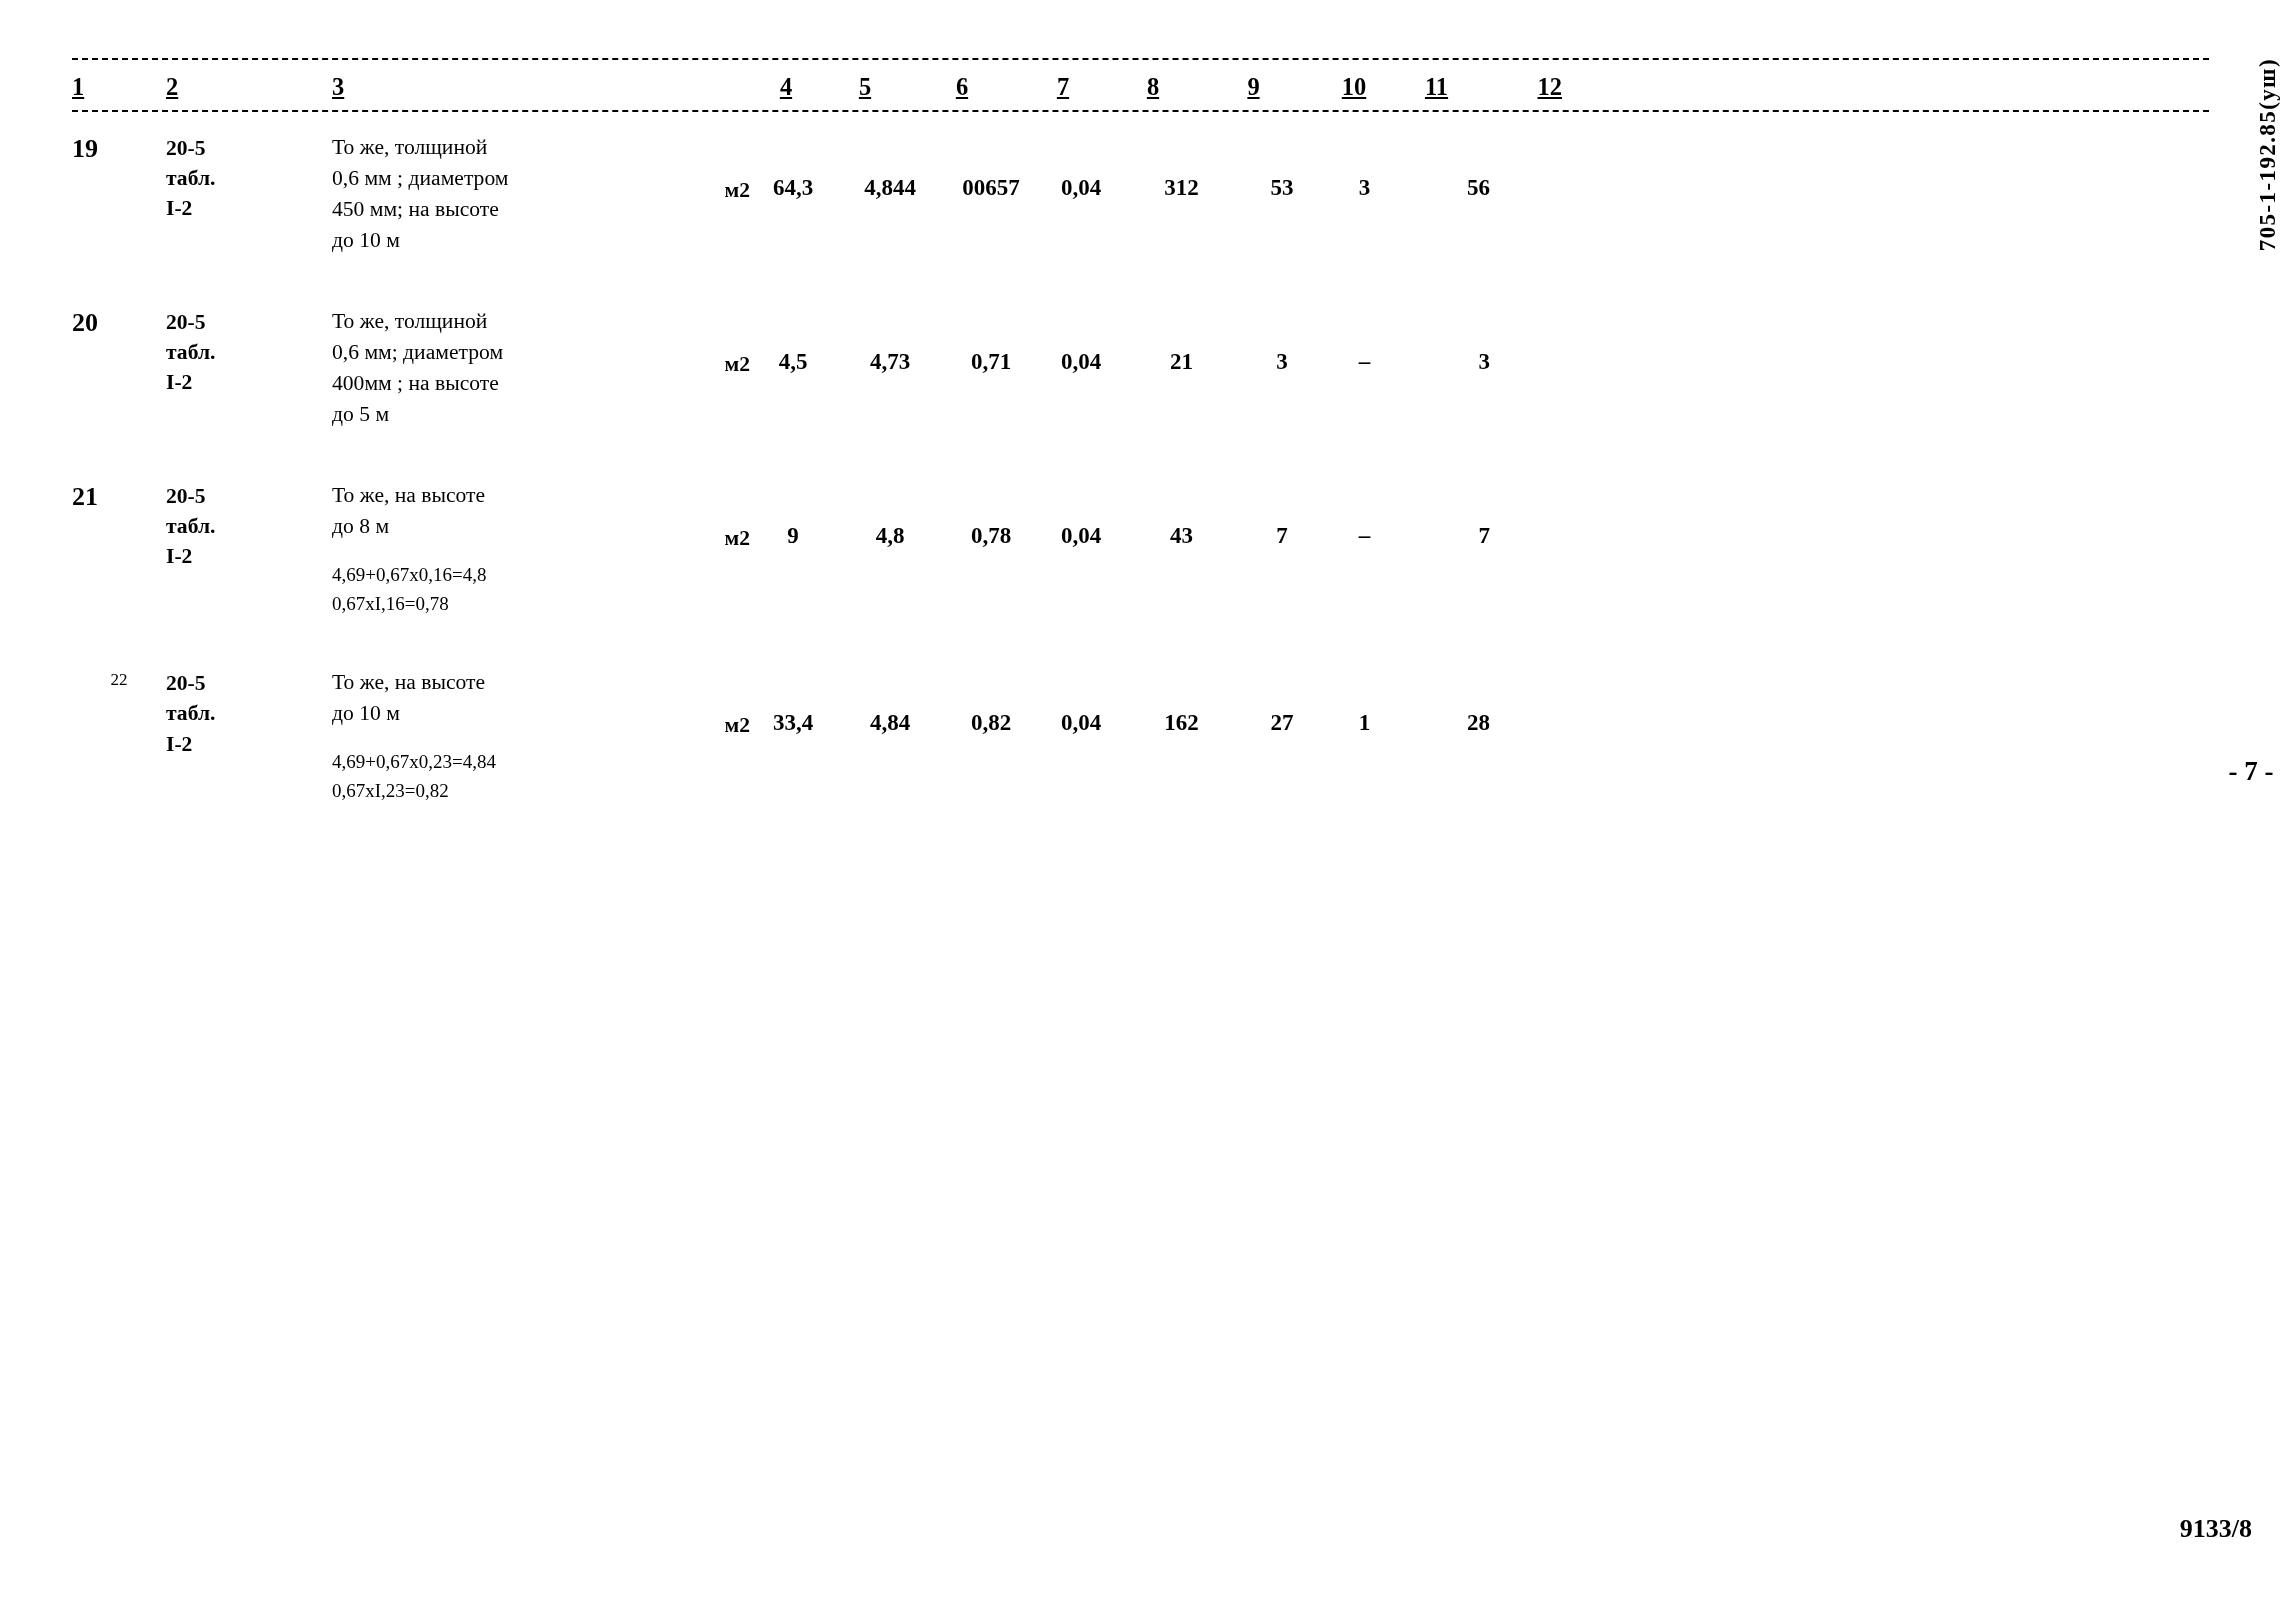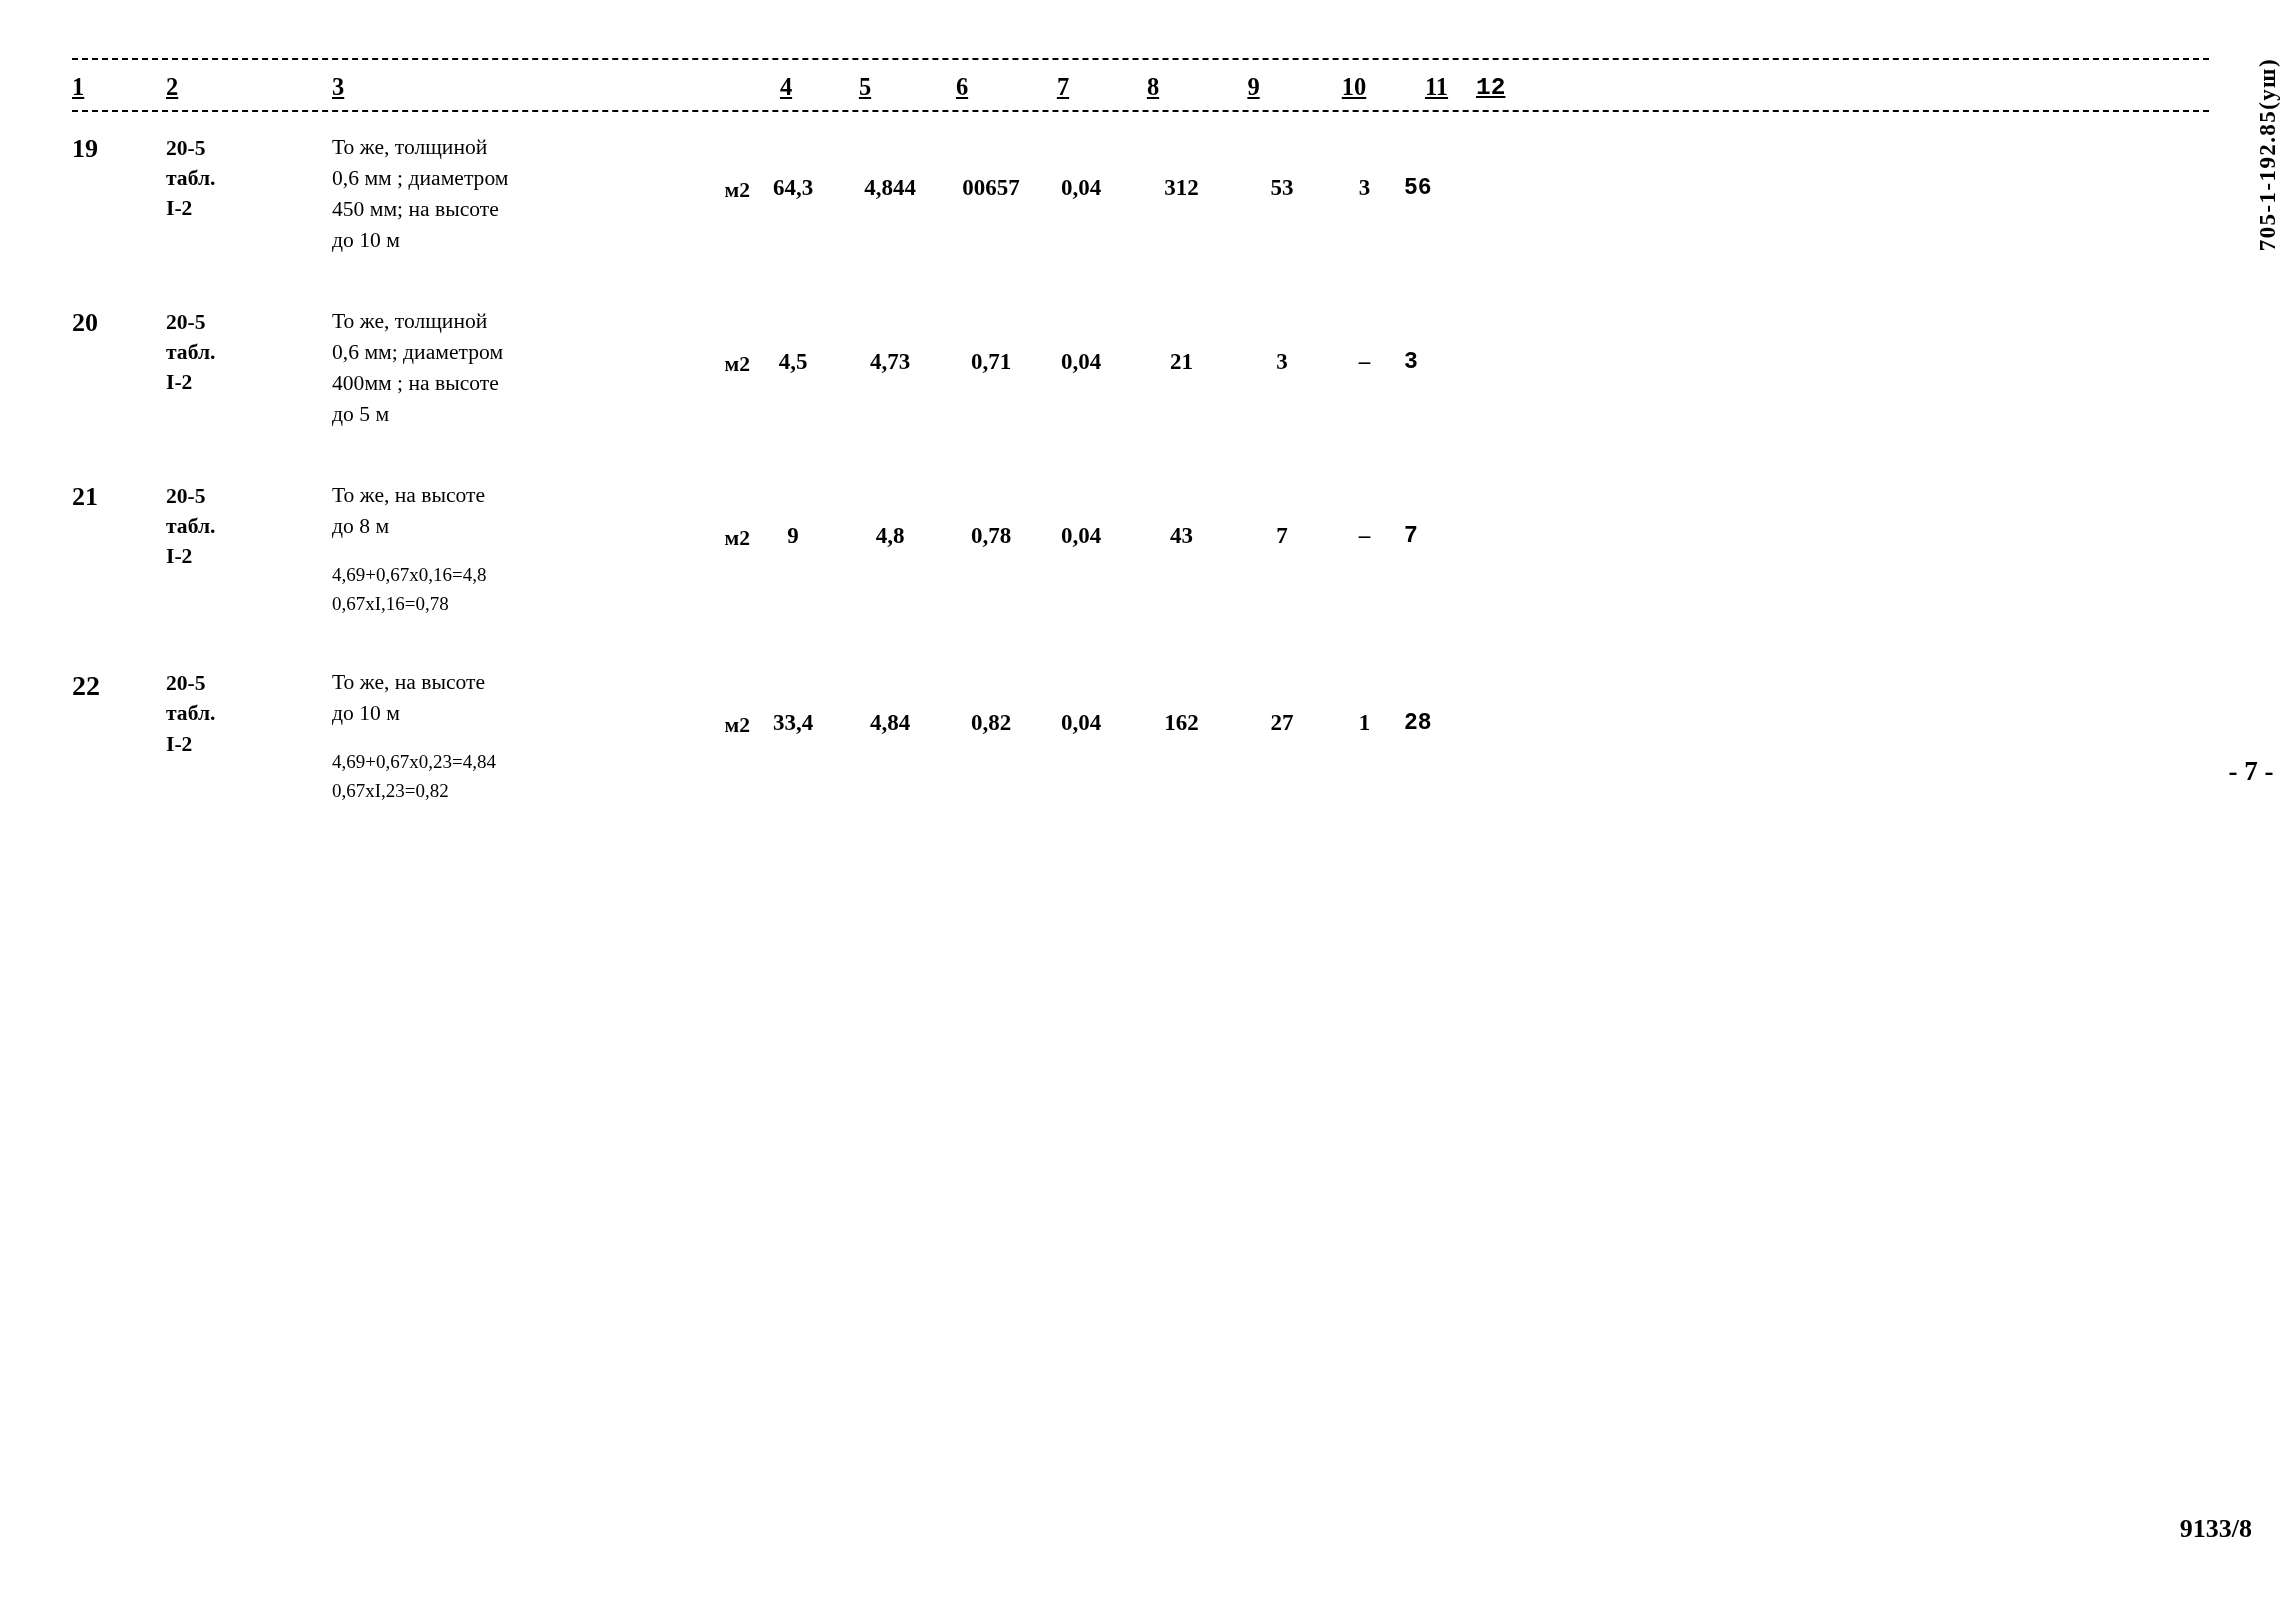--- a/index.html
+++ b/index.html
@@ -41,21 +41,21 @@
     .col2  { width: 166px; min-width: 166px; }
     .col3  { width: 418px; min-width: 418px; }
     .col4  { width: 72px; min-width: 72px; text-align: center; }
     .col5  { width: 86px; min-width: 86px; text-align: center; }
     .col6  { width: 108px; min-width: 108px; text-align: center; }
     .col7  { width: 94px; min-width: 94px; text-align: center; }
     .col8  { width: 86px; min-width: 86px; text-align: center; }
     .col9  { width: 115px; min-width: 115px; text-align: center; }
     .col10 { width: 86px; min-width: 86px; text-align: center; }
     .col11 { width: 79px; min-width: 79px; text-align: center; }
-    .col12 { width: 86px; min-width: 86px; text-align: left; font-family: Liberation Mono, monospace; }
+    .col12 { width: 86px; min-width: 86px; text-align: right; }
 
     .header-row .col1,
     .header-row .col2,
     .header-row .col3,
     .header-row .col4,
     .header-row .col5,
     .header-row .col6,
     .header-row .col7,
     .header-row .col8,
     .header-row .col9,
@@ -250,21 +250,21 @@
         <div class="col6" style="font-weight: bold;">4,8</div>
         <div class="col7" style="font-weight: bold;">0,78</div>
         <div class="col8" style="font-weight: bold;">0,04</div>
         <div class="col9" style="font-weight: bold;">43</div>
         <div class="col10" style="font-weight: bold;">7</div>
         <div class="col11" style="font-weight: bold;">–</div>
         <div class="col12" style="font-weight: bold;">7</div>
       </div>
       <div style="height: 21.6px;"></div>
       <div class="data-row">
-        <div class="col1" style="font-weight: bold; font-size: 28px;">22</div>
+        <div class="col1" style="font-weight: normal; font-size: 17px; text-align: center;">22</div>
         <div class="col2" style="white-space: pre-line; font-weight: bold; line-height: 1.4;">20-5
 табл.
 I-2</div>
         <div class="col3">
           <div class="col3-main">
             <div class="col3-desc" style="white-space: pre-line;">То же, на высоте
 до 10 м</div>
             <div class="col3-unit">м2</div>
           </div>
           <div class="col3-formula" style="white-space: pre-line;">4,69+0,67х0,23=4,84

